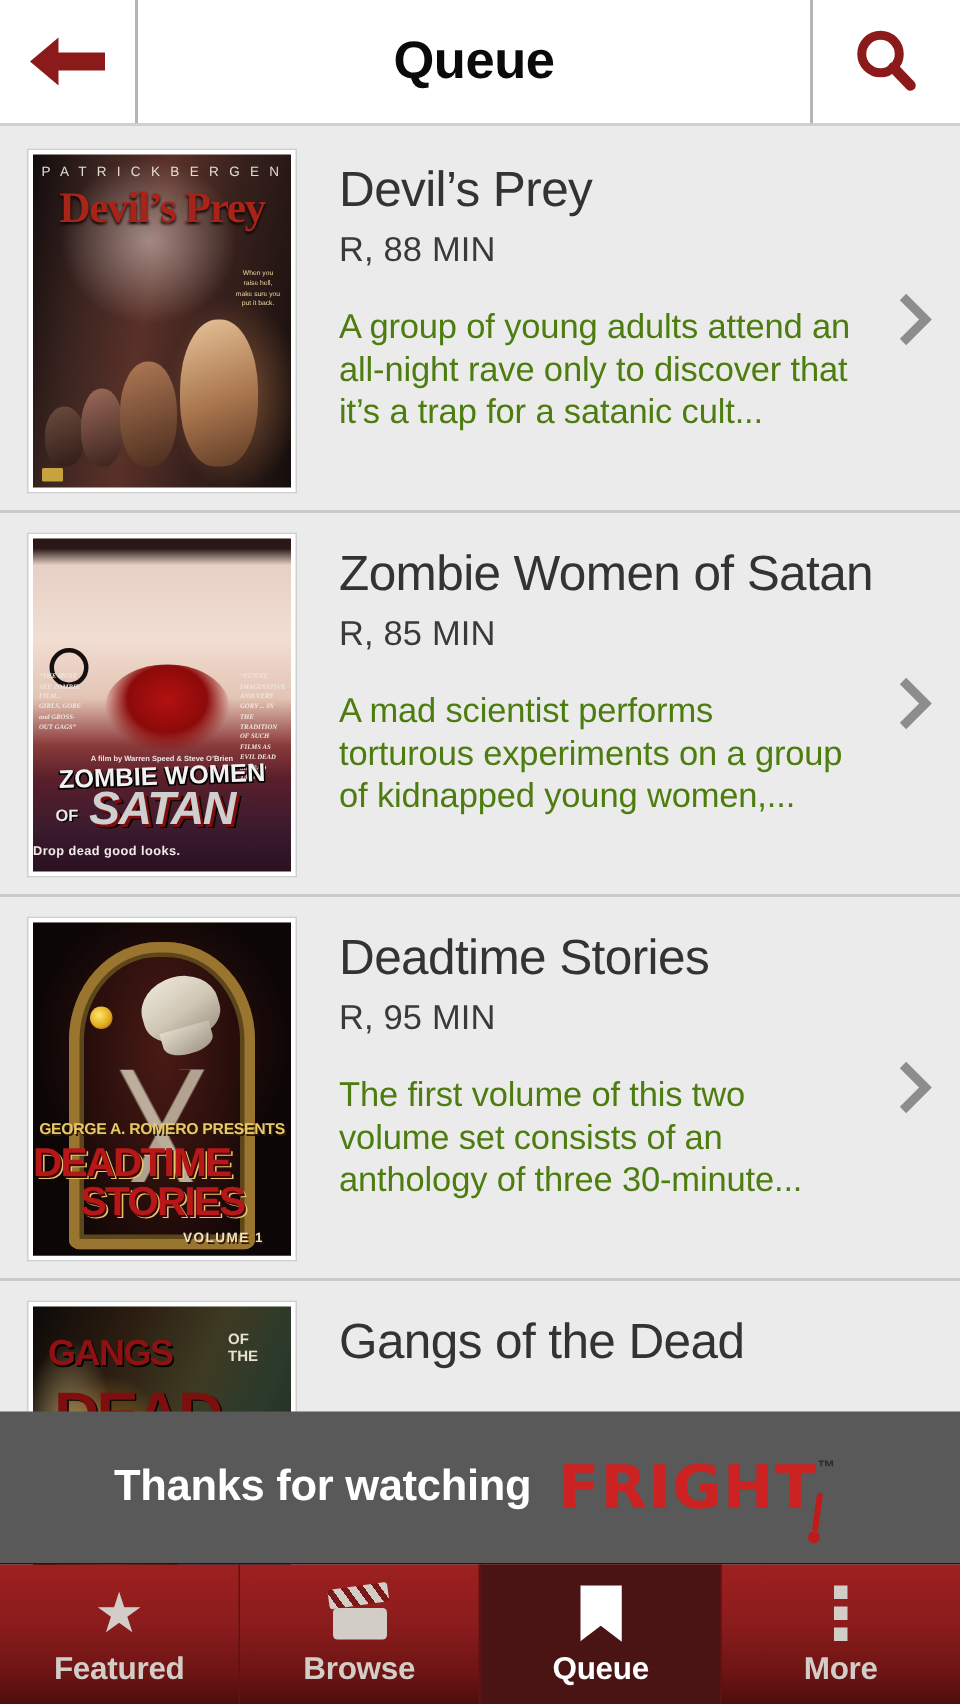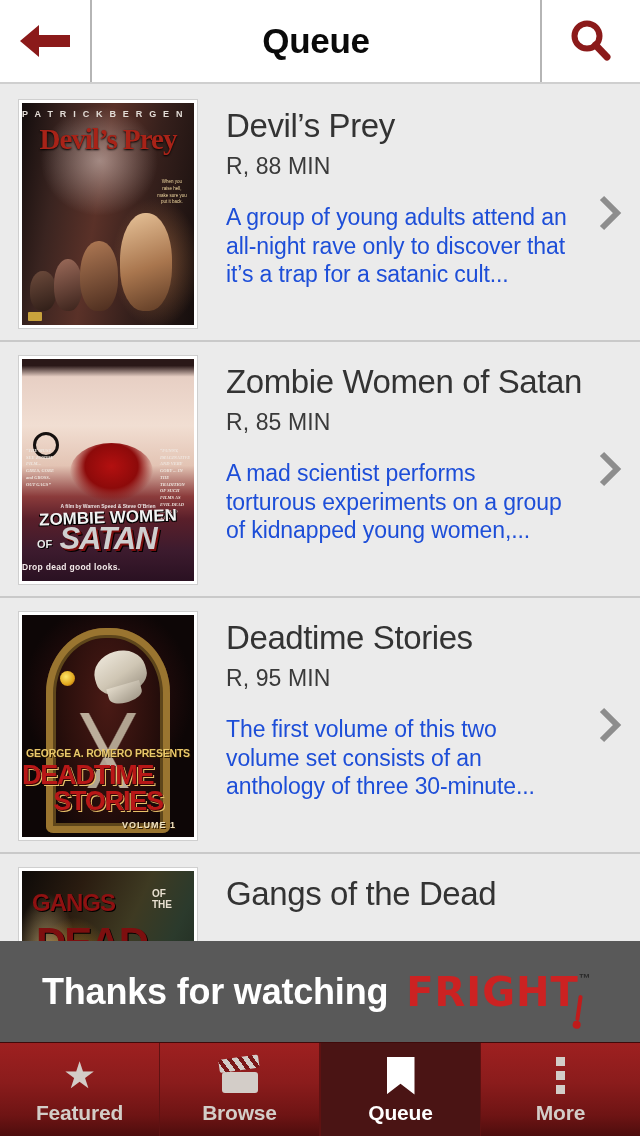--- a/index.html
+++ b/index.html
@@ -54,38 +54,38 @@
     flex: 0 0 auto;
   }
   .poster { width: 100%; height: 100%; position: relative; overflow: hidden; }
   .row-text { flex: 1; padding: 22px 0 0 28px; min-width: 0; }
   .row-title {
     font-size: 33px; color: #333333; line-height: 1.1;
     white-space: nowrap; letter-spacing: -0.4px;
   }
   .row-meta { font-size: 23px; color: #3a3a3a; margin-top: 9px; letter-spacing: 0.1px; }
   .row-desc {
-    font-size: 23px; color: #1d4ed8; margin-top: 23px;
+    font-size: 23px; color: #4d7c0f; margin-top: 23px;
     line-height: 1.24; width: 345px; letter-spacing: -0.1px;
   }
   .chevron {
     position: absolute; right: 18px; top: 50%; transform: translateY(-50%);
     width: 24px; height: 40px;
   }
 
   
   .p-devils {
     background:
       radial-gradient(ellipse 55% 40% at 45% 26%, rgba(225,210,205,.55), transparent 62%),
       radial-gradient(ellipse 40% 45% at 78% 72%, rgba(230,150,90,.45), transparent 65%),
       linear-gradient(100deg, #120c0c 0%, #3a2420 22%, #5a3128 44%, #36201c 68%, #150e0d 100%);
   }
   .p-devils .credits {
-    position: absolute; top: 6px; left: 0; right: 0; 
-    font-size: 9px; letter-spacing: 2.2px; color: #e2dcd6; font-weight: bold;
+    position: absolute; top: 6px; left: 0; right: 0; text-align: center;
+    font-size: 9px; letter-spacing: 2.2px; color: #e2dcd6; font-weight: normal;
   }
   .p-devils .ptitle {
     position: absolute; top: 20px; left: 0; right: 0; text-align: center;
     font-family: "Liberation Serif", serif;
     font-size: 29px; font-weight: bold; color: #a82318;
     text-shadow: 0 1px 2px #000; letter-spacing: -1px;
   }
   .p-devils .tag {
     position: absolute; top: 76px; right: 7px; width: 30px;
     font-size: 4.5px; color: #f0d8a0; line-height: 1.5; text-align: center;
@@ -230,22 +230,22 @@
 
   
   .ad {
     position: absolute; left: 0; top: 941px;
     width: 640px; height: 101px;
     background: #595959;
     display: flex; align-items: center;
     cursor: pointer;
   }
   .ad-text {
-    color: #ffffff; font-size: 36px; font-weight: bold;
-    margin-left: 42px; letter-spacing: -0.2px;
+    color: #ffffff; font-size: 29px; font-weight: bold;
+    margin-left: 76px; letter-spacing: -0.2px;
   }
   .ad-logo { margin-left: 18px; position: relative; display: flex; align-items: baseline; }
   .lg-fright {
     font-size: 40px; font-weight: bold; color: #cc2222; letter-spacing: 1px;
     font-family: "DejaVu Sans", sans-serif;
   }
   .lg-pix {
     font-size: 40px; font-weight: bold; color: #1a1a1a; letter-spacing: 1px;
     font-family: "DejaVu Sans", sans-serif;
   }

